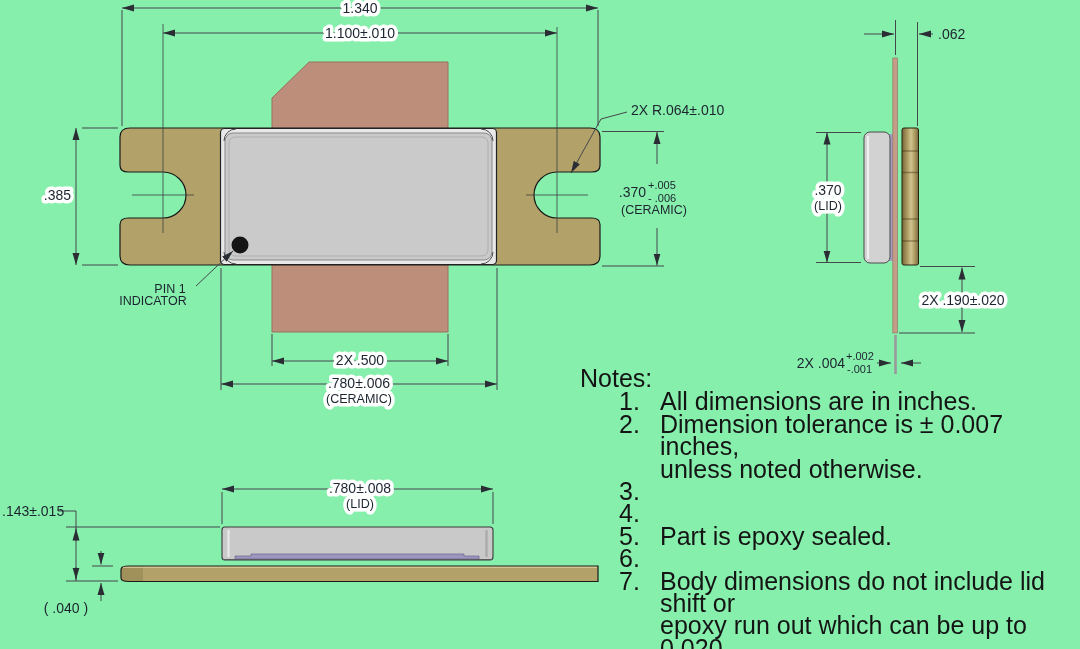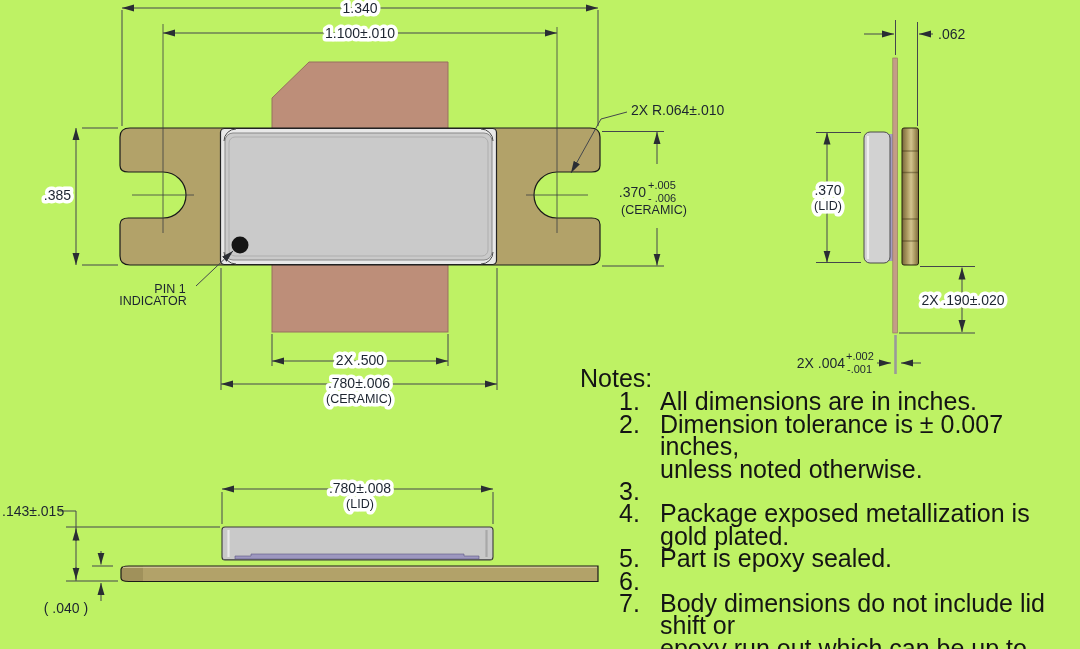--- a/index.html
+++ b/index.html
@@ -1,16 +1,16 @@
 <!DOCTYPE html>
 <html><head>
 <meta charset="utf-8">
 <style>
   html,body{margin:0;padding:0;background:#fff;}
-  #stage{position:relative;width:1080px;height:649px;background:#bef264;overflow:hidden;
+  #stage{position:relative;width:1080px;height:649px;background:#86efac;overflow:hidden;
          font-family:"Liberation Sans", sans-serif;}
   svg{position:absolute;left:0;top:0;}
   svg text{font-family:"Liberation Sans", sans-serif;fill:#1c2430;}
   .dim{font-size:14px;}
   .dimsm{font-size:12.5px;}
   .tol{font-size:11px;}
   .halo{paint-order:stroke;stroke:#ffffff;stroke-width:7px;stroke-linejoin:round;}
   .dl{stroke:#44474c;stroke-width:1;fill:none;}
   .cl{stroke:#3a3d42;stroke-width:0.8;fill:none;}
   .outline{stroke:#1a1a1a;stroke-width:1.2;}
@@ -161,21 +161,20 @@
   <div class="note-row">
     <span class="note-num">2.</span>
     <span class="note-text">Dimension tolerance is ± 0.007 inches,
 unless noted otherwise.</span>
   </div>
   <div class="note-row">
     <span class="note-num">3.</span>
   </div>
   <div class="note-row">
     <span class="note-num">4.</span>
-    <span class="note-text">Package exposed metallization is gold plated.</span>
   </div>
   <div class="note-row">
     <span class="note-num">5.</span>
     <span class="note-text">Part is epoxy sealed.</span>
   </div>
   <div class="note-row">
     <span class="note-num">6.</span>
   </div>
   <div class="note-row">
     <span class="note-num">7.</span>

